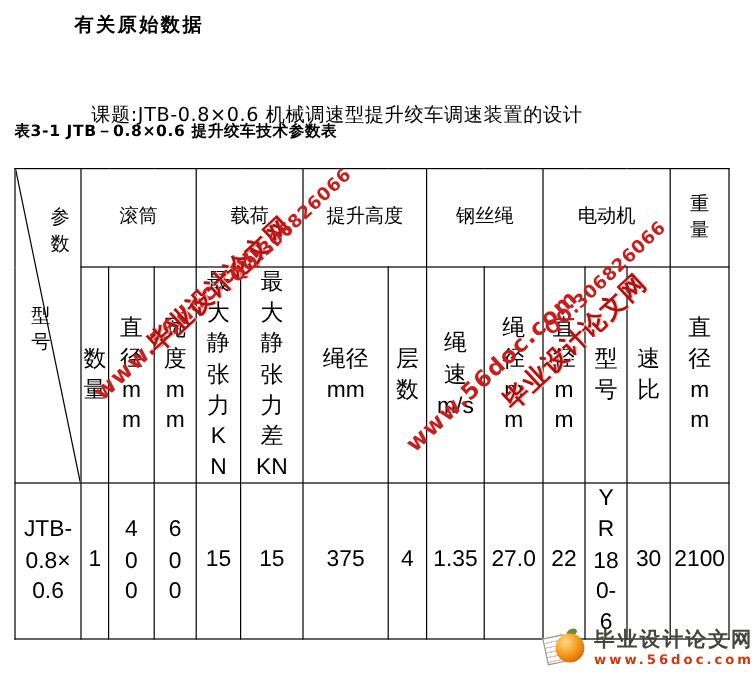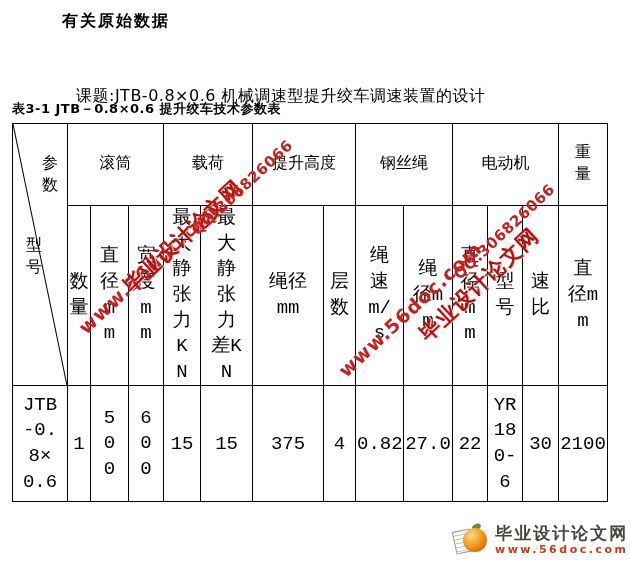--- a/index.html
+++ b/index.html
@@ -11,23 +11,23 @@
     position:absolute;left:62px;top:11px;font-size:16px;font-weight:bold;letter-spacing:2px;
   }
   .subtitle{
     position:absolute;left:76px;top:62px;font-size:16px;letter-spacing:0.5px;margin-top:24px;
   }
   .table-caption{
     position:absolute;left:12px;top:100px;width:595px;
     font-size:13px;font-weight:600;letter-spacing:0.5px;
   }
   table.params{
-    position:absolute;left:12px;top:123px;width:595px;
+    position:absolute;left:12px;top:140px;width:595px;
     border-collapse:collapse;table-layout:fixed;
-    font-family:Liberation Mono, monospace;
+    font-family:Liberation Sans, sans-serif;
   }
   table.params td{
     border:1px solid #000;padding:0 1px;text-align:center;vertical-align:middle;
     font-size:19px;line-height:1.3;overflow:hidden;
   }
   tr.gr td{font-size:16px;}
   .wrap{display:inline-block;word-break:break-all;line-height:1.35;text-align:center;vertical-align:middle;}
   .wc1{width:20px}.wc2{width:31px}.wc3{width:47px}
   .wmod{width:42px}.wmot{width:24px}.wnum{width:20px}
   td.corner{position:relative;padding:0;}
@@ -107,27 +107,27 @@
     <td><span class="wrap wc2">绳速m/s</span></td>
     <td><span class="wrap wc2">绳径mm</span></td>
     <td><span class="wrap wc1">直径mm</span></td>
     <td><span class="wrap wc1">型号</span></td>
     <td><span class="wrap wc1">速比</span></td>
     <td><span class="wrap wc2">直径mm</span></td>
   </tr>
   <tr style="height:116px">
     <td><span class="wrap wmod">JTB-0.8×0.6</span></td>
     <td>1</td>
-    <td><span class="wrap wnum">500</span></td>
+    <td><span class="wrap wnum">400</span></td>
     <td><span class="wrap wnum">600</span></td>
     <td>15</td>
     <td>15</td>
     <td>375</td>
     <td>4</td>
-    <td>0.82</td>
+    <td>1.35</td>
     <td>27.0</td>
     <td>22</td>
     <td><span class="wrap wmot">YR180-6</span></td>
     <td>30</td>
     <td>2100</td>
   </tr>
 </tbody>
   </table>
 
 <span class="wm wm-url" style="left:74px;top:322px">www.56doc.com</span>

